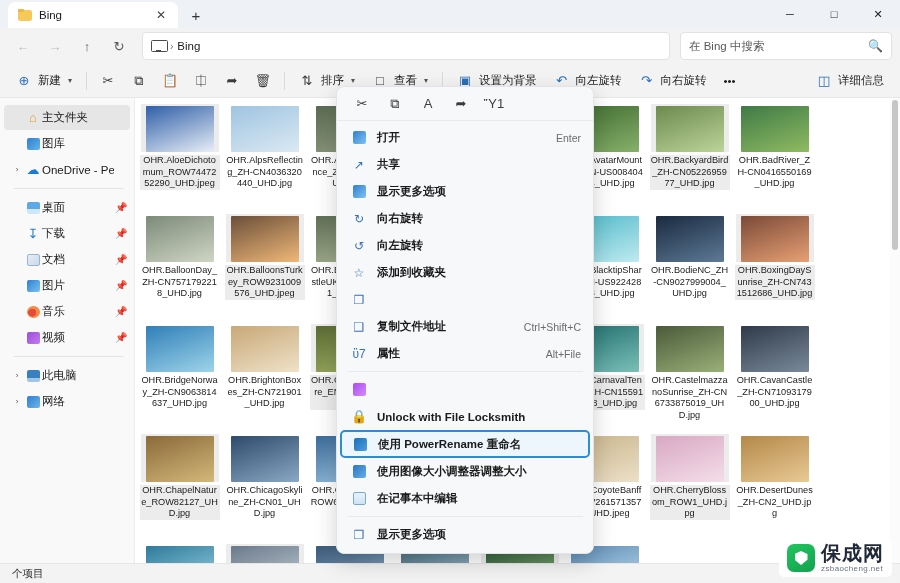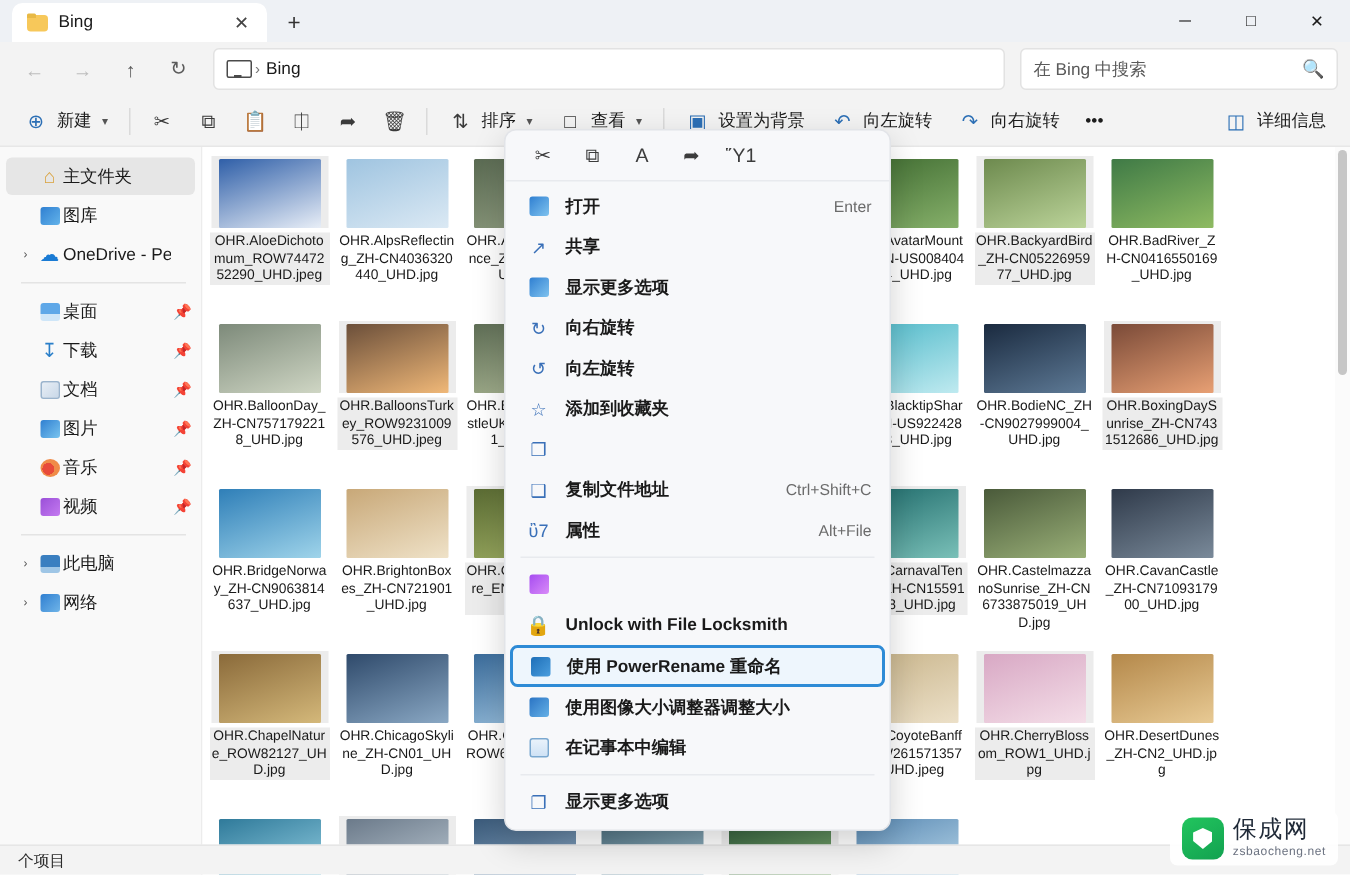--- a/index.html
+++ b/index.html
@@ -245,21 +245,21 @@
     width: 28px; height: 28px; border-radius: 7px;
     background: linear-gradient(150deg,#22c55e,#12a150);
     display: flex; align-items: center; justify-content: center;
   }
   .wm-badge i {
     width: 13px; height: 14px; background: #fff;
     clip-path: polygon(50% 0%, 100% 22%, 100% 62%, 50% 100%, 0% 62%, 0% 22%);
     display:block; position: relative;
   }
   .wm-text { display: flex; flex-direction: column; line-height: 1; }
-  .wm-cn { font-size: 16px; font-weight: normal; color: #1f2937; letter-spacing: 1px; }
+  .wm-cn { font-size: 20px; font-weight: bold; color: #1f2937; letter-spacing: 1px; }
   .wm-en { font-size: 8px; color: #6b7280; letter-spacing: 0.4px; margin-top: 2px; }
 </style>
 </head>
 <body>
 
 <div id="app">
 
   <div class="titlebar">
     <div class="tabstrip">
       <div class="tab">

